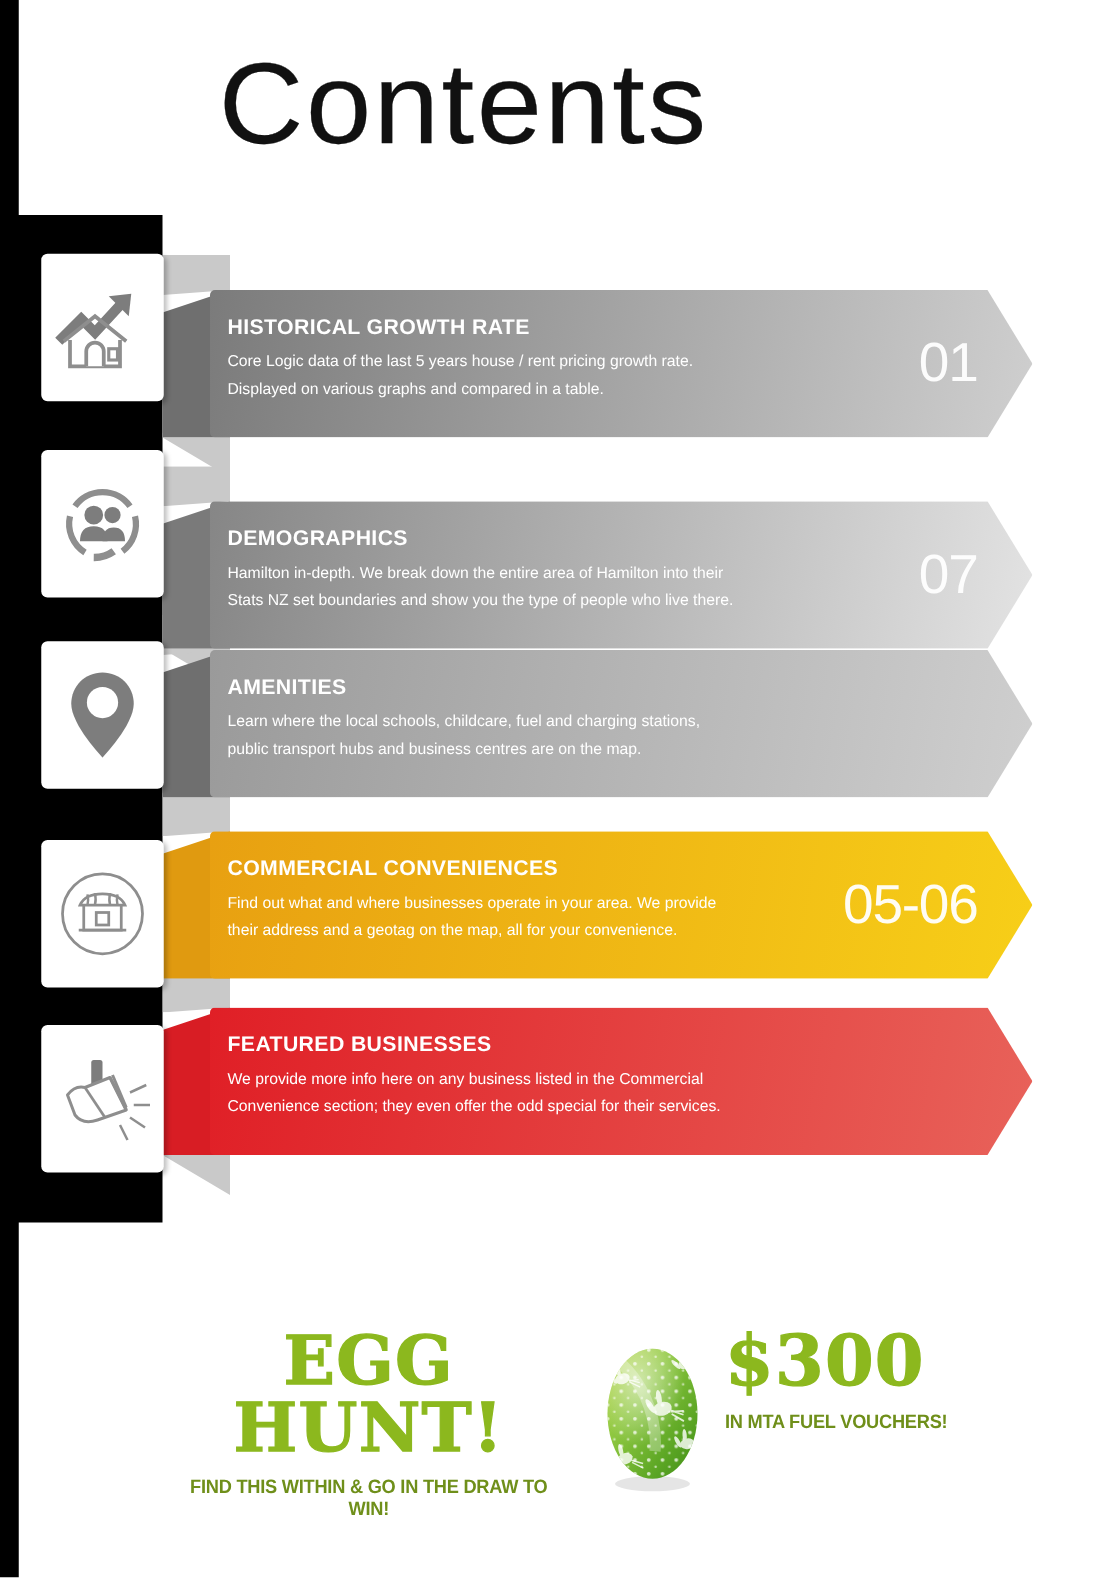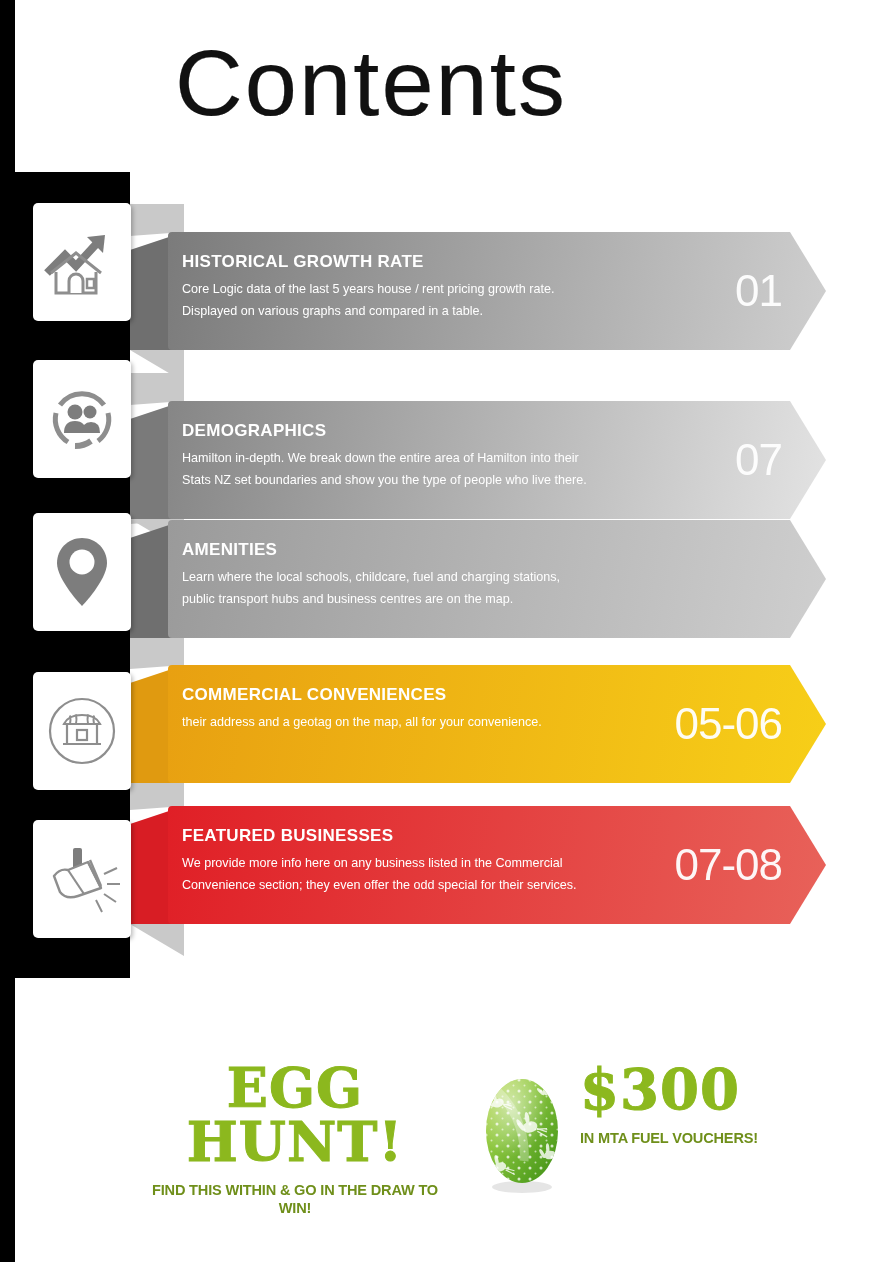--- a/index.html
+++ b/index.html
@@ -159,36 +159,36 @@
       </div>
     </div>
       </div>
       <div class="row" style="top: 665px; height: 118px; width: 892px; border-radius: 25px;">
     <div class="tail-shadow-top"></div>
     <div class="tail-shadow-bot"></div>
     <div class="tail" style="background: rgb(224, 154, 16);"></div>
     <div class="banner" style="width: 658px; background: linear-gradient(100deg, rgb(232, 160, 17) 0%, rgb(247, 207, 24) 100%);">
       <div class="head">COMMERCIAL CONVENIENCES</div>
       <div class="lines">
+        <div>Find out what and where businesses operate in your area. We provide</div>
         <div>their address and a geotag on the map, all for your convenience.</div>
       </div>
       <div class="num">05-06</div>
     </div>
       </div>
       <div class="row" style="top: 806px; height: 118px; width: 892px;">
     <div class="tail-shadow-top"></div>
     <div class="tail-shadow-bot"></div>
     <div class="tail" style="background: rgb(216, 29, 36);"></div>
     <div class="banner" style="width: 658px; background: linear-gradient(100deg, rgb(224, 31, 38) 0%, rgb(232, 98, 90) 100%);">
       <div class="head">FEATURED BUSINESSES</div>
       <div class="lines">
         <div>We provide more info here on any business listed in the Commercial</div>
         <div>Convenience section; they even offer the odd special for their services.</div>
       </div>
-      <div class="num">07-08</div>
     </div>
       </div>
     </div>
 
   <div class="egghunt">
     <div class="eh-left">
       <div class="eh-big">EGG HUNT!</div>
       <div class="eh-sub">FIND THIS WITHIN &amp; GO IN THE DRAW TO WIN!</div>
     </div>
 

